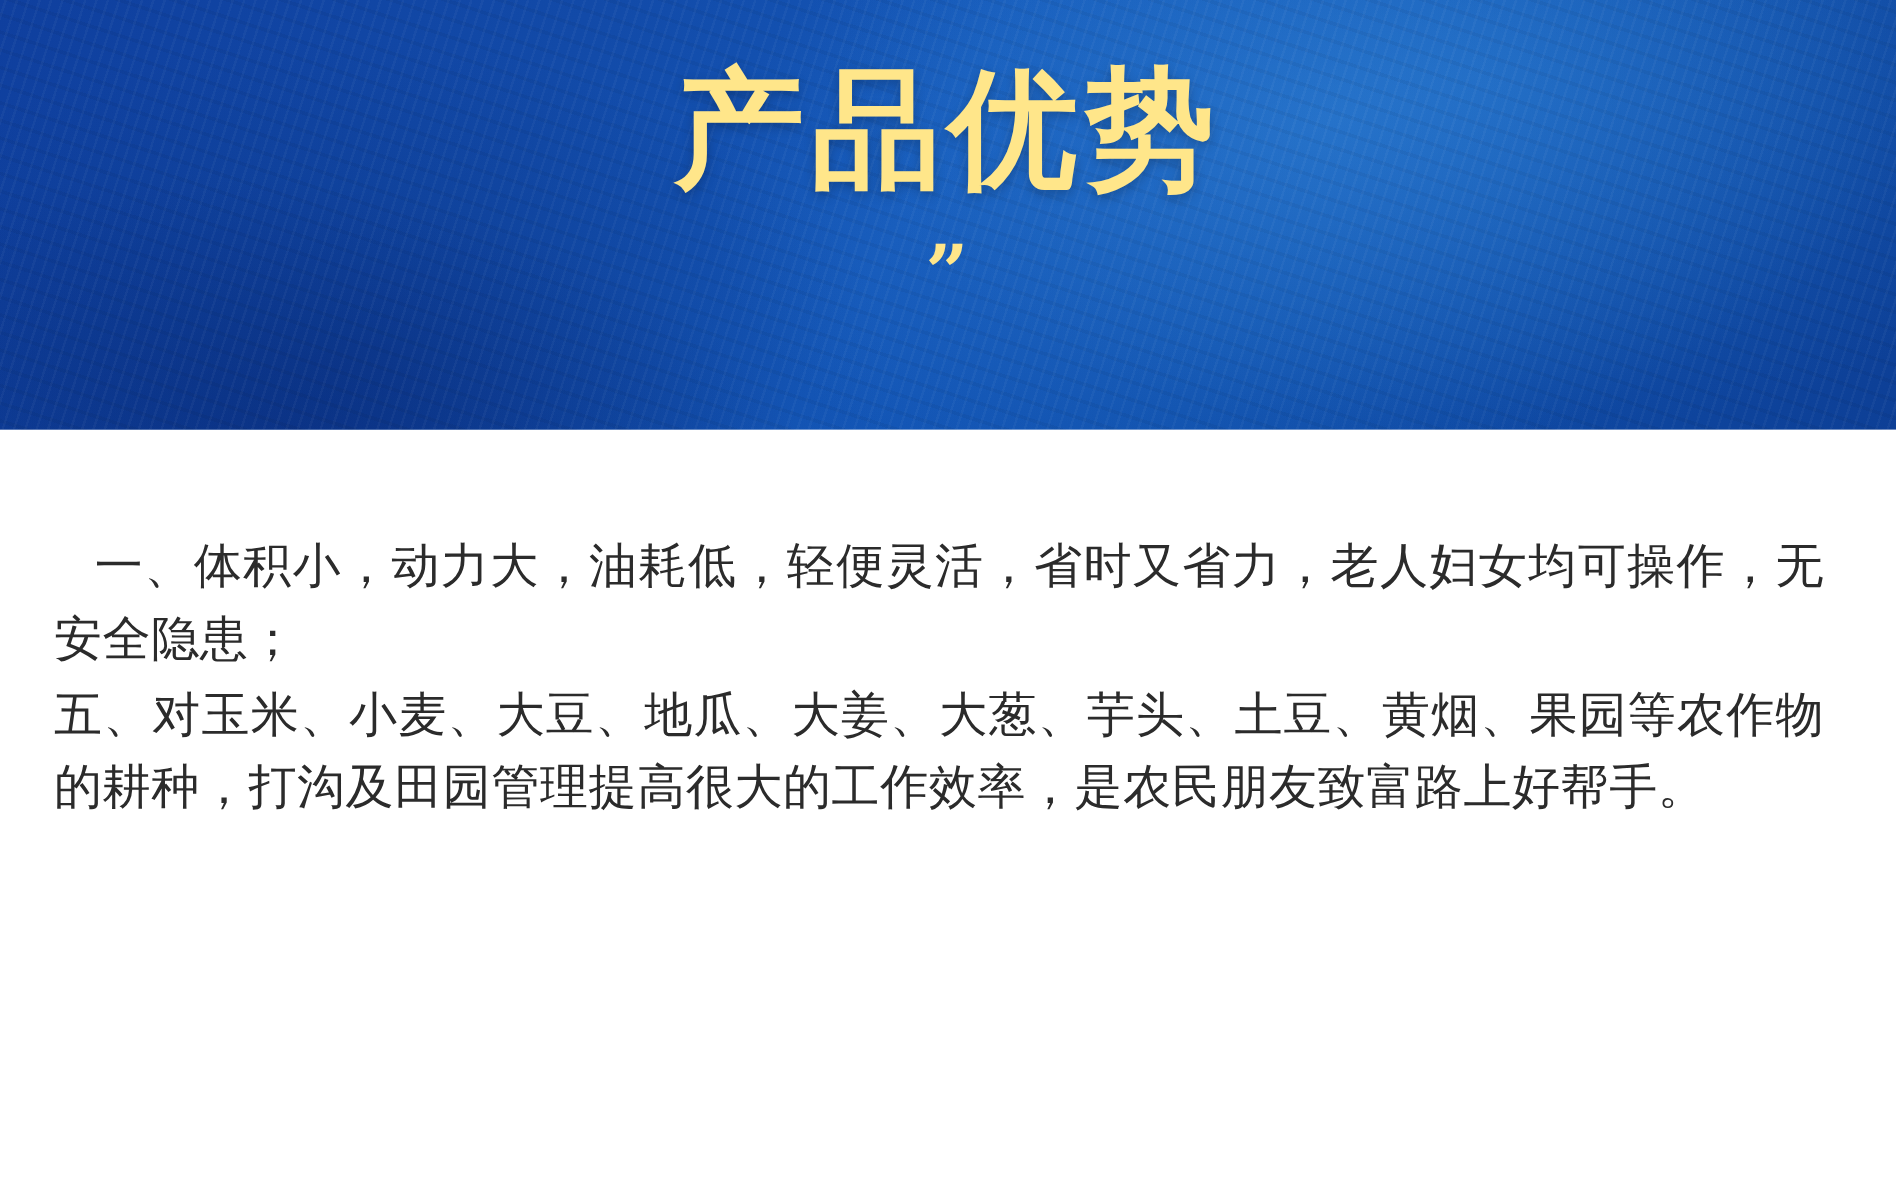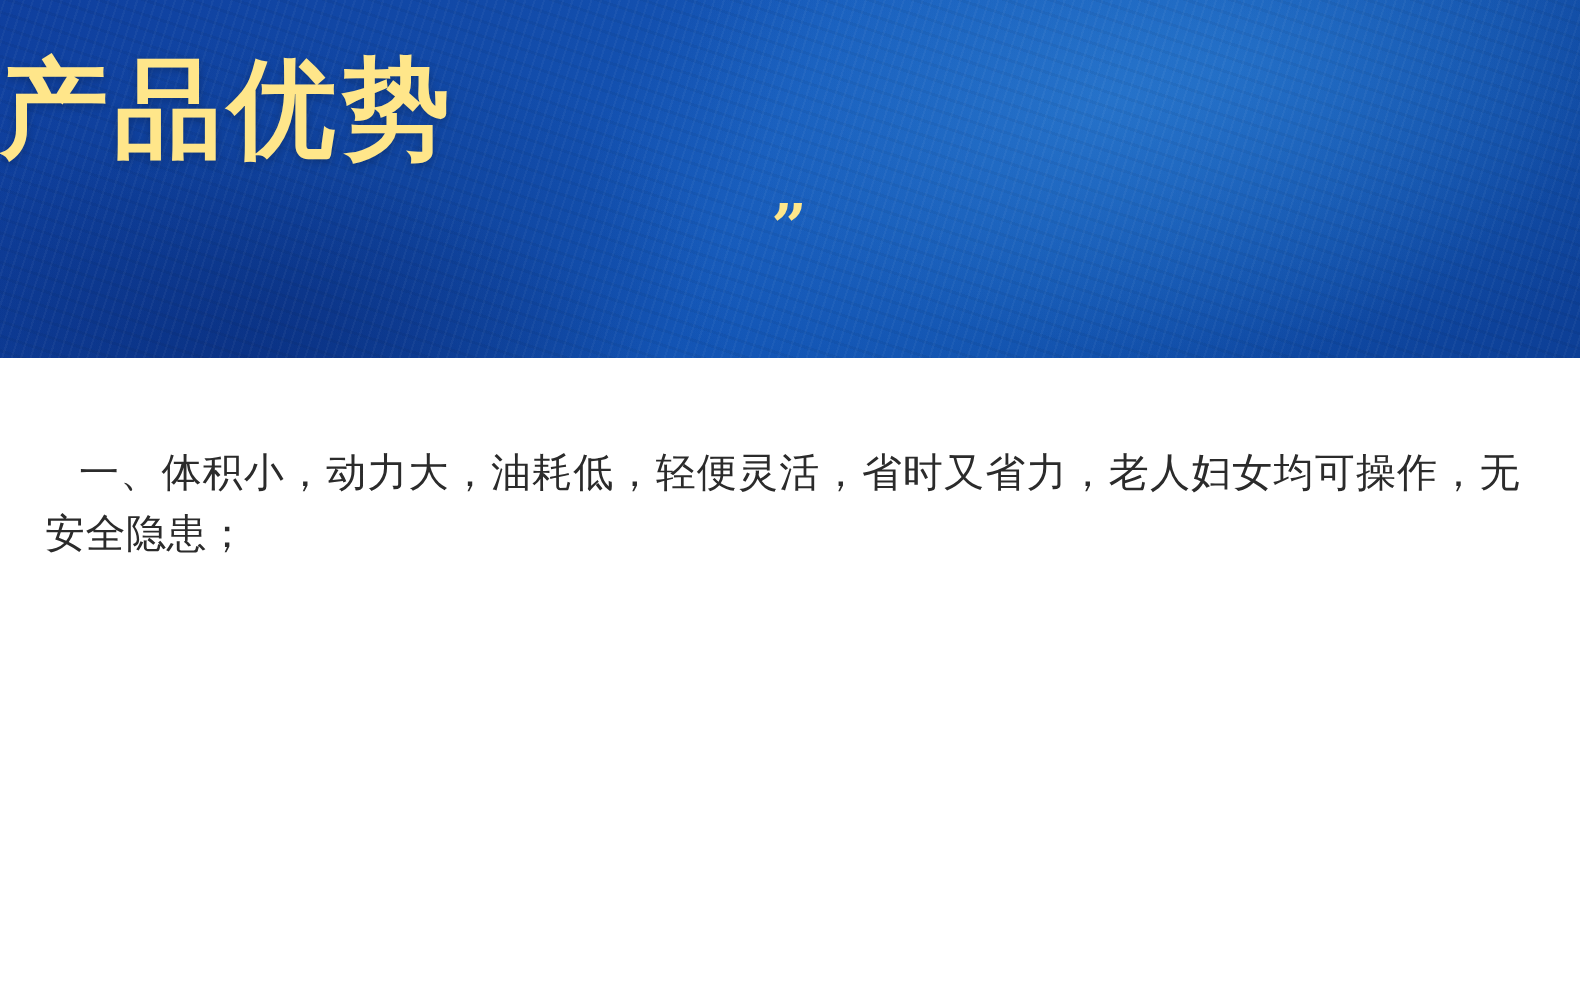--- a/index.html
+++ b/index.html
@@ -68,20 +68,21 @@
     background: radial-gradient(ellipse at center, rgba(6,34,110,0.45) 0%, rgba(6,34,110,0.0) 70%);
     transform: rotate(9deg);
     pointer-events: none;
   }
 
   .banner-title {
     position: absolute;
     left: 0;
     right: 0;
     top: 52px;
+    text-align: center;
     color: #ffe68a;
     font-size: 108px;
     line-height: 1.05;
     font-weight: 700;
     letter-spacing: 6px;
     font-family: "DejaVu Sans", "Liberation Sans", sans-serif;
     text-shadow: 0 3px 10px rgba(0,0,0,0.22);
     white-space: nowrap;
   }
 
@@ -135,15 +136,16 @@
   <div class="banner">
     <div class="glow-a"></div>
     <div class="glow-b"></div>
     <div class="streaks"></div>
     <div class="banner-title">产品优势</div>
     <div class="banner-quote">”</div>
   </div>
 
   <div class="content">
     <p class="para indent">一、体积小，动力大，油耗低，轻便灵活，省时又省力，老人妇女均可操作，无安全隐患；</p>
+    <p class="para">五、对玉米、小麦、大豆、地瓜、大姜、大葱、芋头、土豆、黄烟、果园等农作物的耕种，打沟及田园管理提高很大的工作效率，是农民朋友致富路上好帮手。</p>
   </div>
 
 </div>
 
 </body></html>

